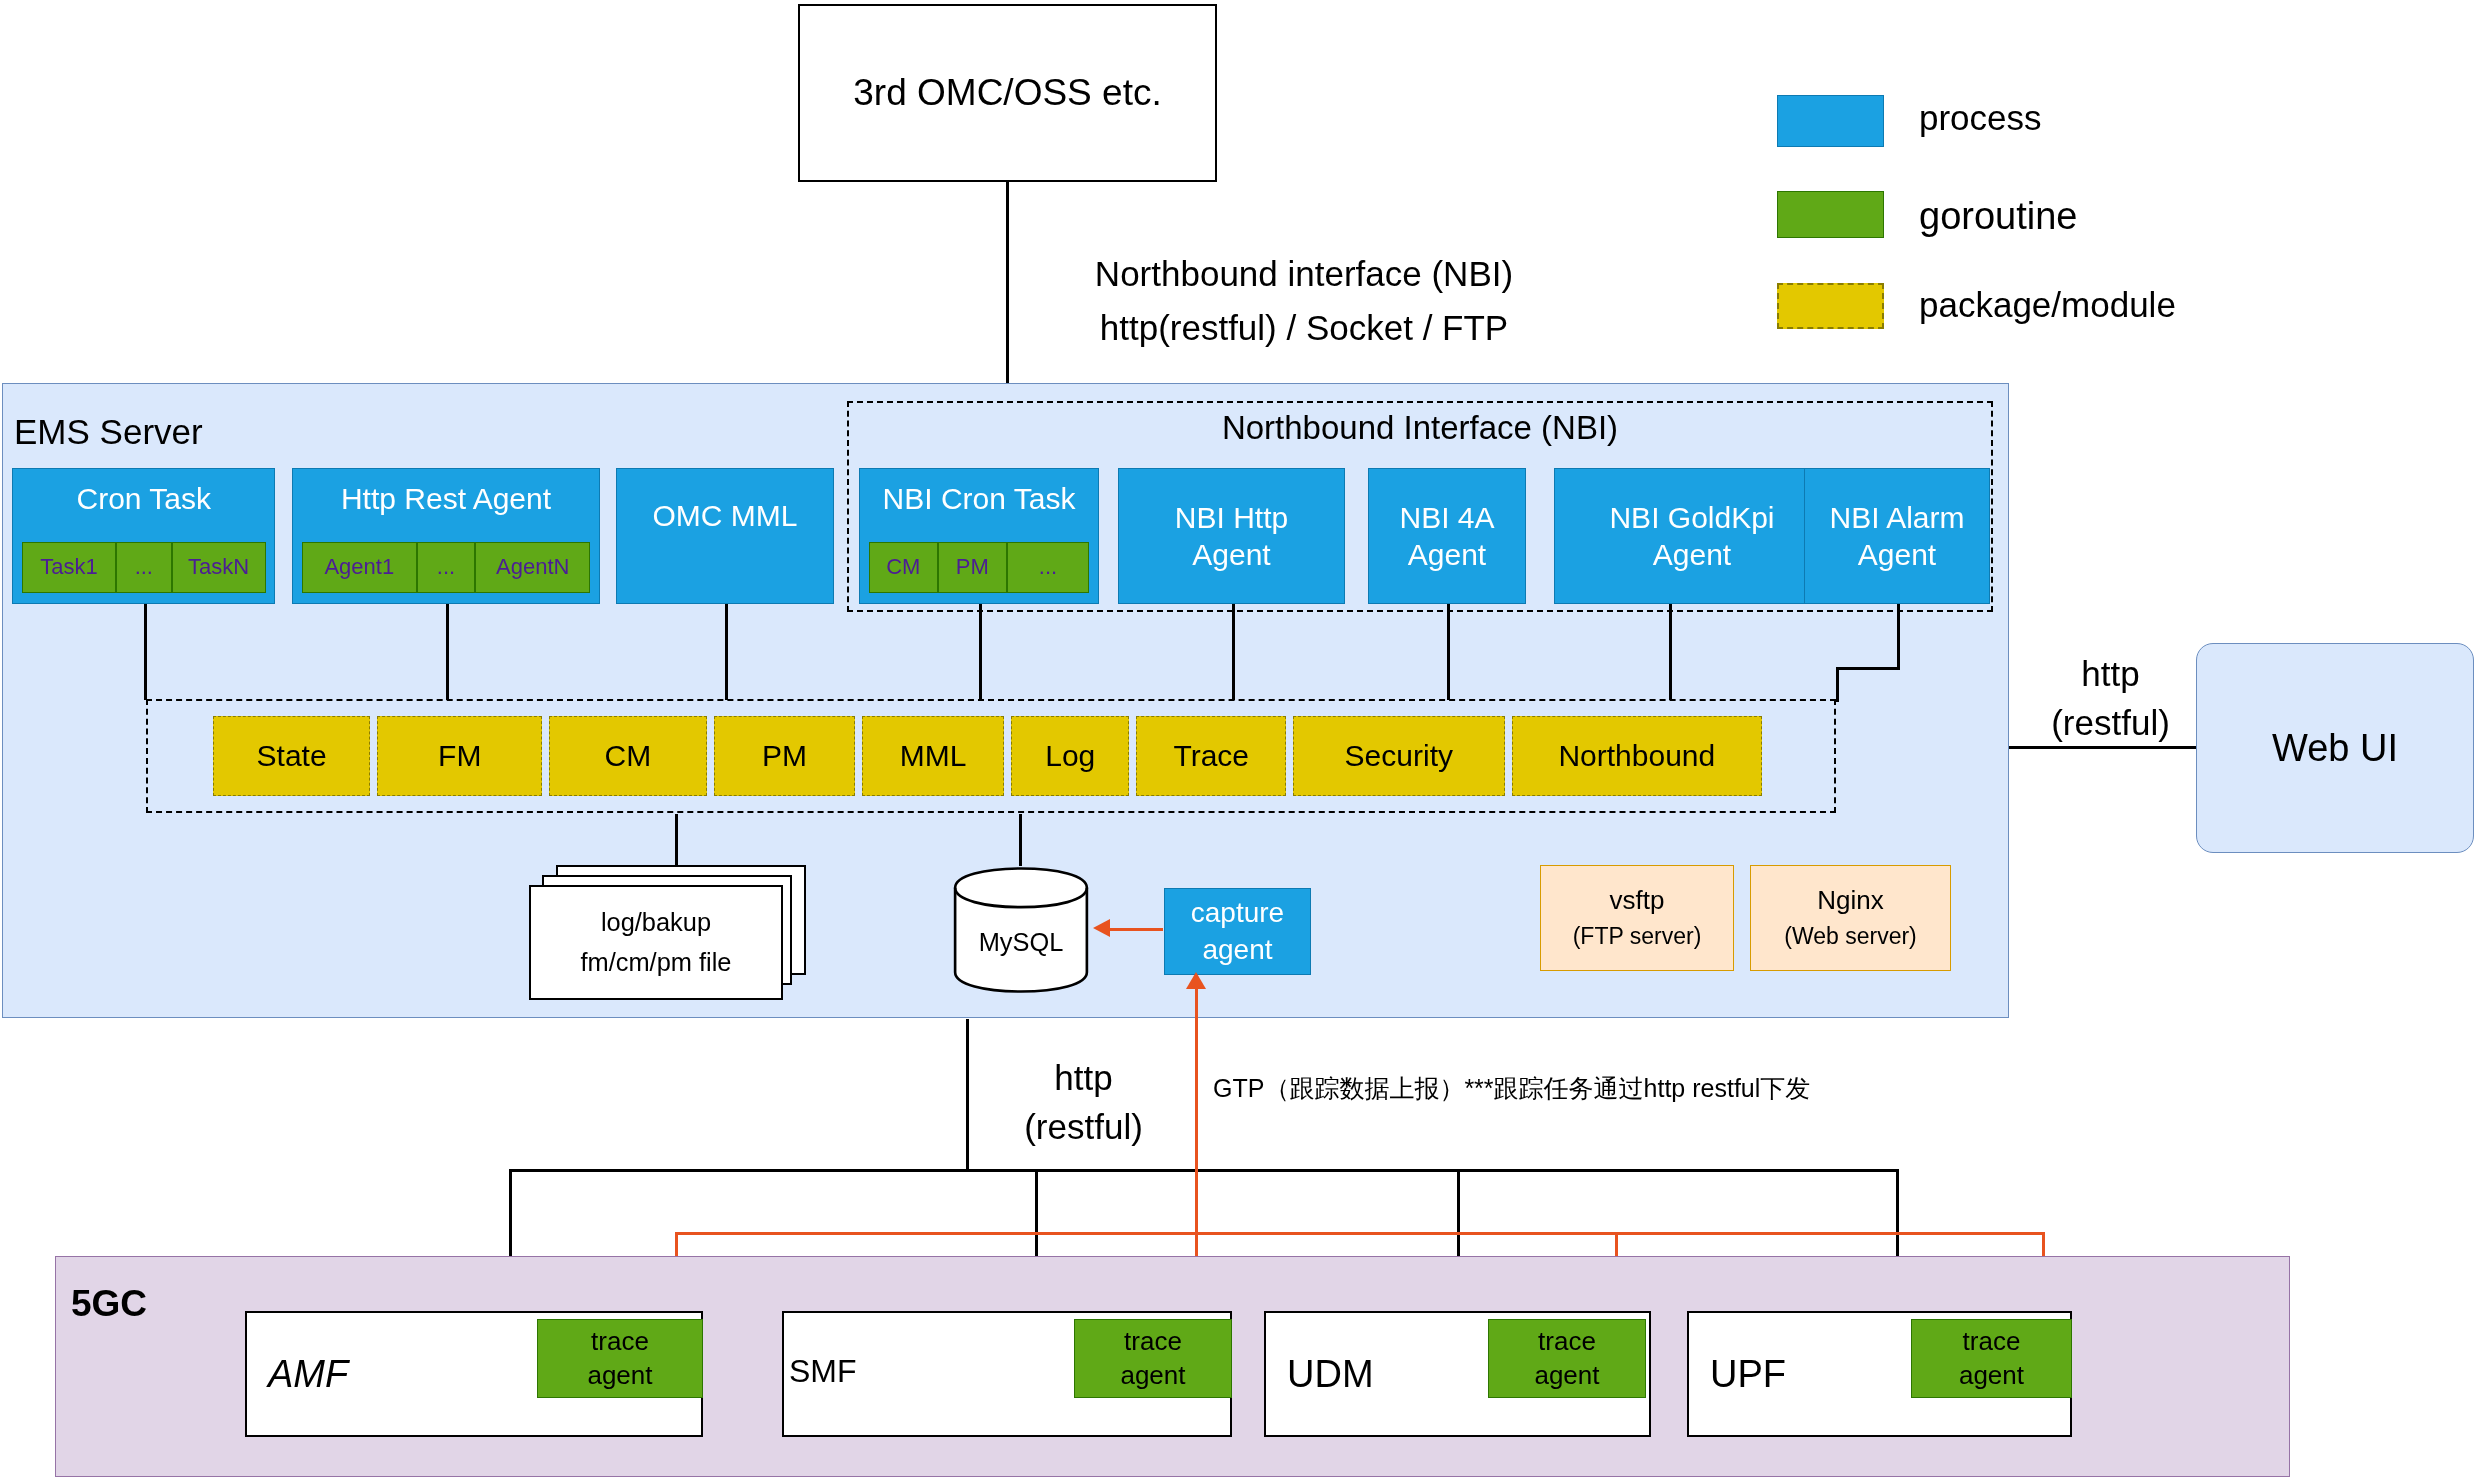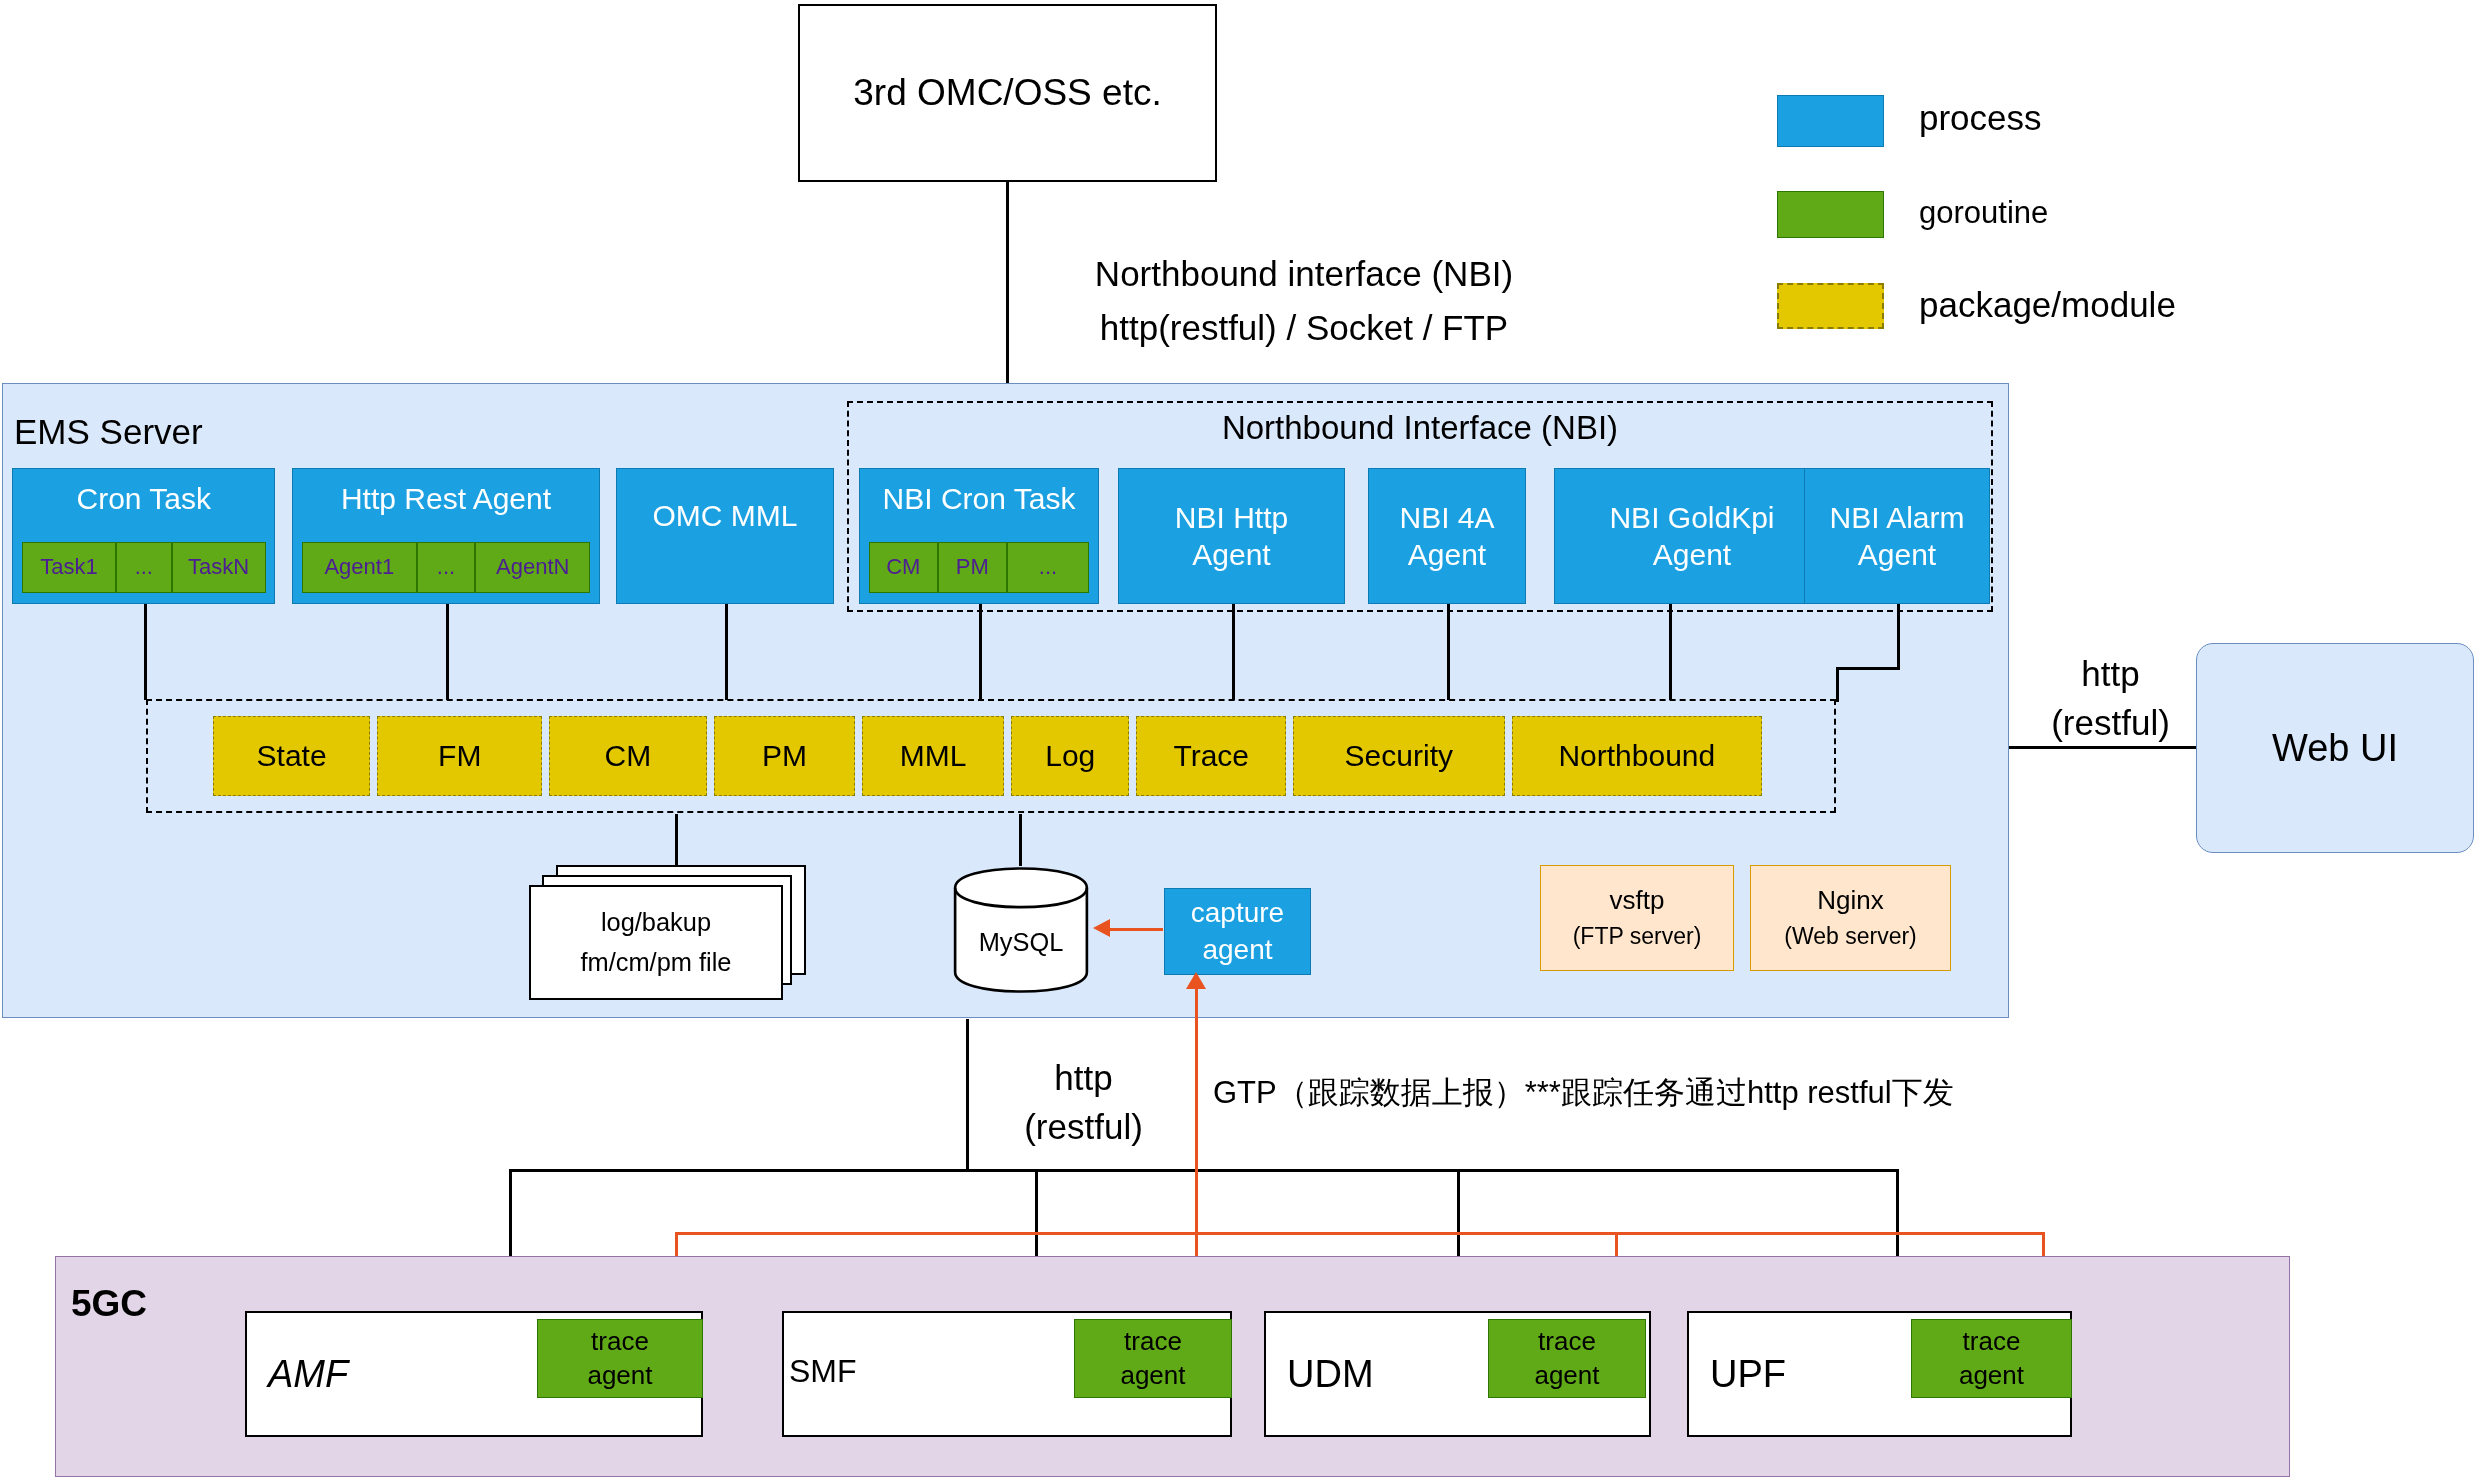--- a/index.html
+++ b/index.html
@@ -28,21 +28,21 @@
 
 <div id="canvas">
 
   <div class="box white center" style="left:798px;top:3.5px;width:419px;height:178px;font-size:37px;">
     <span>3rd OMC/OSS etc.</span>
   </div>
 
   <div class="box blue" style="left:1777px;top:95px;width:107px;height:52px;"></div>
   <div class="box" style="left:1919px;top:98px;font-size:35px;">process</div>
   <div class="box green" style="left:1777px;top:191px;width:107px;height:47px;"></div>
-  <div class="box" style="left:1919px;top:195px;font-size:31px;">goroutine</div>
+  <div class="box" style="left:1919px;top:195px;font-size:38px;">goroutine</div>
   <div class="box" style="left:1777px;top:283px;width:107px;height:46px;background:#E3C800;border:2.6px dashed #8a7d00;"></div>
   <div class="box" style="left:1919px;top:285px;font-size:35px;">package/module</div>
 
   <div class="vline" style="left:1006px;top:182px;height:219px;"></div>
   <div class="box" style="left:1023px;top:247px;width:562px;text-align:center;font-size:35px;line-height:54px;">
     <div>Northbound interface (NBI)</div>
     <div>http(restful) / Socket / FTP</div>
   </div>
 
   <div class="box lightblue" style="left:1.8px;top:383px;width:2007px;height:635px;"></div>
@@ -176,21 +176,21 @@
   <div class="hline" style="left:509px;top:1169px;width:1389px;"></div>
   <div class="vline" style="left:509px;top:1169px;height:142px;"></div>
   <div class="vline" style="left:1035px;top:1169px;height:142px;"></div>
   <div class="vline" style="left:1457px;top:1169px;height:142px;"></div>
   <div class="vline" style="left:1896px;top:1169px;height:142px;"></div>
 
   <div class="box" style="left:1000px;top:1053px;width:167px;text-align:center;font-size:35px;line-height:49px;">
     <div>http</div>
     <div>(restful)</div>
   </div>
-  <div class="box" style="left:1213px;top:1072px;font-size:31px;">GTP（跟踪数据上报）***跟踪任务通过http restful下发</div>
+  <div class="box" style="left:1213px;top:1072px;font-size:25px;">GTP（跟踪数据上报）***跟踪任务通过http restful下发</div>
 
   <div class="vline oline" style="left:1195px;top:988px;height:247px;"></div>
   <div class="arrow-up" style="left:1186px;top:972px;"></div>
   <div class="hline oline" style="left:675px;top:1232px;width:1370px;"></div>
   <div class="vline oline" style="left:675px;top:1232px;height:87px;"></div>
   <div class="vline oline" style="left:1195px;top:1232px;height:87px;"></div>
   <div class="vline oline" style="left:1615px;top:1232px;height:87px;"></div>
   <div class="vline oline" style="left:2042px;top:1232px;height:87px;"></div>
 
   <div class="box purple" style="left:55px;top:1256px;width:2235px;height:221px;"></div>

